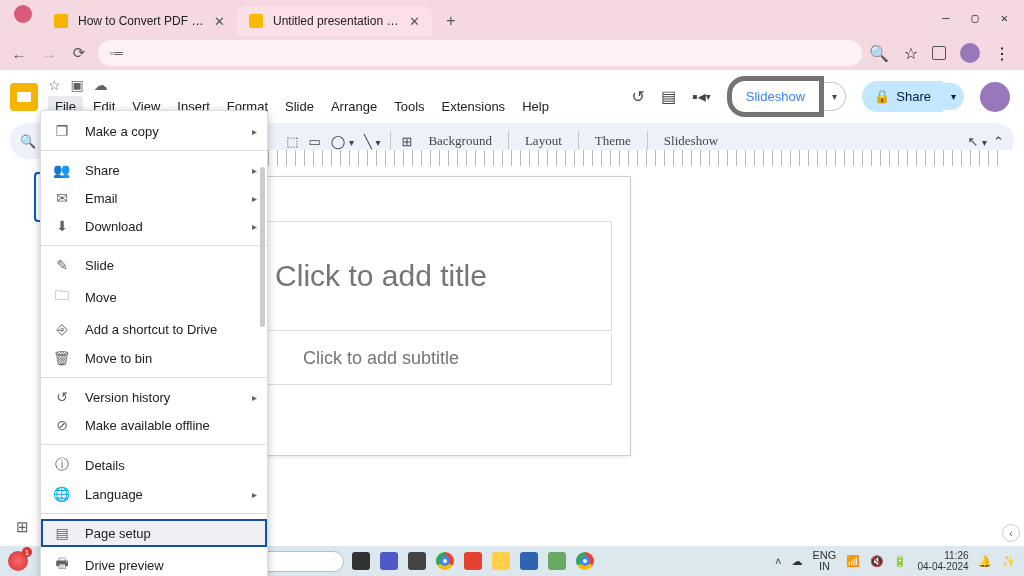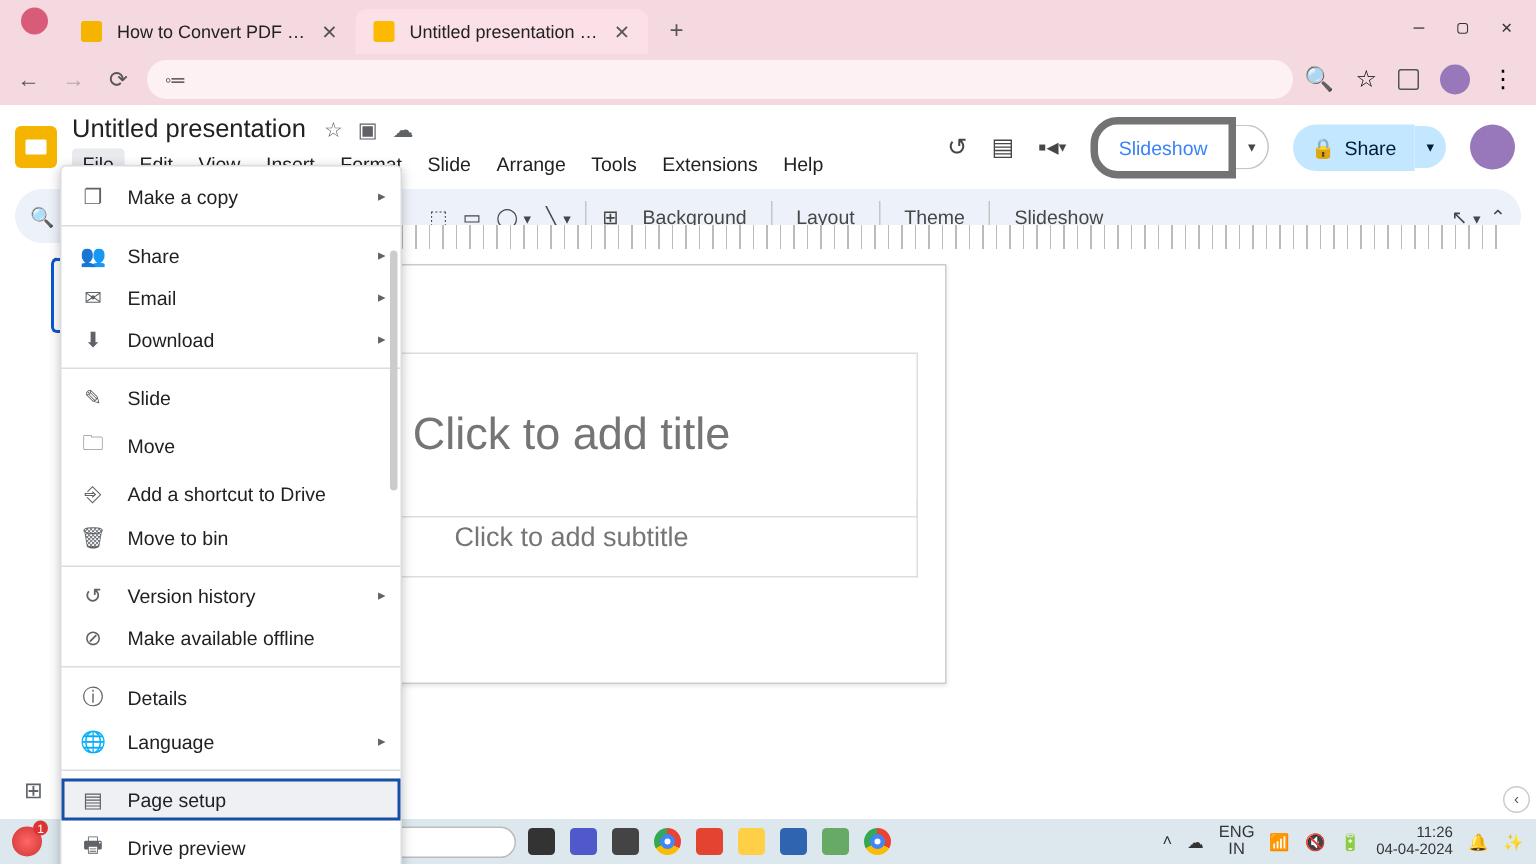--- a/index.html
+++ b/index.html
@@ -55,33 +55,33 @@
   .share-group{display:flex;align-items:center;}
   .share { background:var(--share-bg); color:#001d35;border-radius:18px 0 0 18px;padding:8px 12px;font-size:13px;display:flex;align-items:center;gap:6px;}
   .share-drop{background:var(--share-bg);border-radius:0 18px 18px 0;padding:8px 8px;font-size:10px;color:#001d35;}
   .avatar-img{width:30px;height:30px;border-radius:50%;background:#97b;}
   
   
   .toolbar { margin:6px 10px 0; height:36px; background:var(--toolbar-bg); border-radius:20px; display:flex; align-items:center; padding:0 10px; gap:10px; font-size:13px; color:var(--text-medium);}
   .toolbar .blank{flex:1;}
   .caret{font-size:10px;}
   .tb-sep{width:1px;height:20px;background:#c4c7c5;}
-  .tb-text{padding:4px 6px;}
+  .tb-text{padding:4px 6px;font-family:Liberation Serif, serif;}
   .right-collapse{display:flex;gap:6px;align-items:center;}
   
   
   .workspace { position:absolute; top:150px; left:0; right:0; bottom:30px; display:flex;}
   .thumbs { width:56px; padding-top:20px; display:flex; flex-direction:column; align-items:center; gap:4px;}
   .thumb-num{font-size:11px;color:#555;align-self:flex-start;margin-left:18px;}
   .thumb-wrap{display:flex;gap:4px;}
   .grid-icon{position:absolute;bottom:10px;left:16px;color:#5f6368;font-size:15px;}
   .canvas-area{flex:1;background:#fff;position:relative;}
   .ruler-h{height:16px;background:repeating-linear-gradient(to right,transparent 0,transparent 8px,#bbb 8px,#bbb 9px);margin-left:60px;margin-right:20px;}
   .slide{position:absolute;top:26px;left:75px;width:500px;height:280px;background:#fff;border:1px solid #ccc;box-shadow:0 1px 3px rgba(0,0,0,.1);}
-  .title-box{position:absolute;top:44px;left:18px;right:18px;height:110px;border:1px solid #ddd;display:flex;align-items:center;justify-content:center;font-size:30px;color:#757575;margin-top:14px;}
+  .title-box{position:absolute;top:44px;left:18px;right:18px;height:110px;border:1px solid #ddd;display:flex;align-items:center;justify-content:center;font-size:30px;color:#757575;}
   .subtitle-box{position:absolute;top:156px;left:18px;right:18px;height:52px;border:1px solid #ddd;border-top:none;display:flex;align-items:center;justify-content:center;font-size:18px;color:#757575;}
   .speaker{position:absolute;bottom:0;left:60px;right:10px;height:30px;display:flex;align-items:center;font-size:12px;color:#888;}
   .expander{position:absolute;right:4px;bottom:4px;width:18px;height:18px;border:1px solid #ccc;border-radius:50%;background:#fff;display:flex;align-items:center;justify-content:center;font-size:10px;color:#555;}
   
   
   .dropdown { position:absolute; top:110px; left:40px; width:228px; background:#fff; border:1px solid var(--border-light); border-radius:4px; box-shadow:0 2px 8px rgba(0,0,0,.25); z-index:50; padding:6px 0; font-size:13px; color:var(--text-dark);}
   .dd-item{display:flex;align-items:center;gap:14px;padding:6px 12px;position:relative;}
   .dd-item.highlight{background:#eef0f3; outline:2px solid #174ea6; outline-offset:-2px;}
   .dd-icon{width:18px;display:flex;justify-content:center;color:#5f6368;font-size:14px;}
   .dd-arrow{position:absolute;right:10px;font-size:10px;color:#5f6368;}
@@ -139,21 +139,20 @@
     <span style="border:1.5px solid #555;width:14px;height:14px;border-radius:2px;display:inline-block;"></span>
     <span class="circ" style="background:#97b;"></span>
     <span>⋮</span>
   </div>
 </div>
 
 <div class="app-header">
   <div class="logo"></div>
   <div class="doc-block">
     <div class="doc-title-row">
-      <span class="doc-title">Untitled presentation</span>
       <div class="doc-title-icons">
         <span>☆</span>
         <span>▣</span>
         <span>☁</span>
       </div>
     </div>
     <div class="menubar">
       <span class="active">File</span>
       <span>Edit</span>
       <span>View</span>

